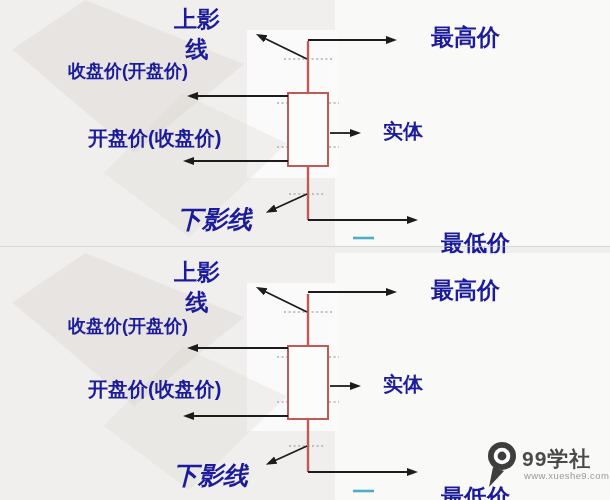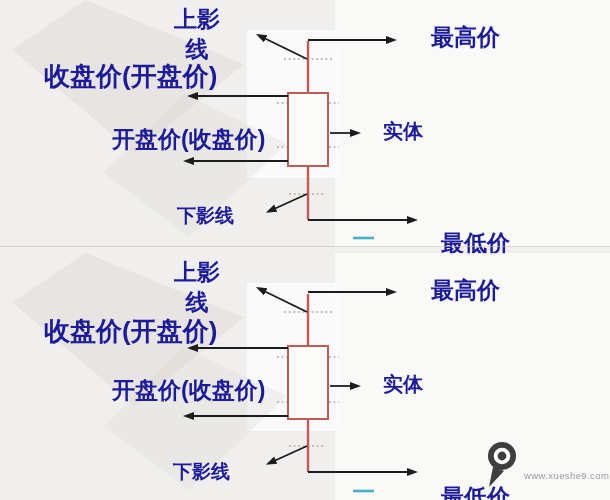--- a/index.html
+++ b/index.html
@@ -18,23 +18,23 @@
   .wm .s2{position:absolute;left:0;top:0;width:100%;height:100%;
       background:rgba(220,216,210,.30);
       clip-path:polygon(30% 38%,47% 58%,31% 96%,17% 70%);}
   .divider{position:absolute;left:0;top:246px;width:610px;height:1px;background:rgba(195,192,188,.55);}
 
   .diagram{position:absolute;left:0;width:610px;height:314px;}
   .diagram svg{position:absolute;left:0;top:0;}
 
   .lbl{position:absolute;color:#1b1b9c;font-weight:bold;white-space:nowrap;line-height:1.1;}
   .lbl-upper{left:166px;top:4px;width:62px;text-align:center;font-size:23px;line-height:30px;}
-  .lbl-close{left:44px;top:62px;font-size:26px;}
-  .lbl-open{left:88px;top:127px;font-size:23px;margin-left:24px;}
-  .lbl-lower{left:177px;top:206px;font-size:19px;}
+  .lbl-close{left:68px;top:62px;font-size:18px;}
+  .lbl-open{left:88px;top:127px;font-size:20px;}
+  .lbl-lower{left:177px;top:206px;font-size:25px;font-style:italic;}
   .lbl-high{left:431px;top:25px;font-size:23px;}
   .lbl-body{left:383px;top:120px;font-size:20px;}
   .lbl-low{left:441px;top:205px;font-size:23px;margin-top:26px;}
 
   
   .brand-name{position:absolute;left:522px;top:445px;font-size:21px;font-weight:bold;color:#4a4a4a;letter-spacing:1px;}
   .brand-url{position:absolute;left:524px;top:470px;font-size:9.5px;color:#9a9a9a;letter-spacing:.4px;text-align:right;}
   .brand-pin{position:absolute;left:486px;top:441px;}
 </style>
 </head>
@@ -131,15 +131,16 @@
     <div class="lbl lbl-body">实体</div>
     <div class="lbl lbl-low" style="top:206px;">最低价</div>
   </div>
 
   <svg class="brand-pin" width="32" height="49" viewBox="0 0 32 49">
     <polygon points="7,26 18,30 3,46" fill="#3e3e3e"></polygon>
     <circle cx="16" cy="15" r="14" fill="#3e3e3e"></circle>
     <circle cx="16" cy="15" r="8.3" fill="#ffffff"></circle>
     <circle cx="16" cy="15" r="4.4" fill="#3e3e3e"></circle>
   </svg>
+  <div class="brand-name">99学社</div>
   <div class="brand-url">www.xueshe9.com</div>
 
 </div>
 
 </body></html>

